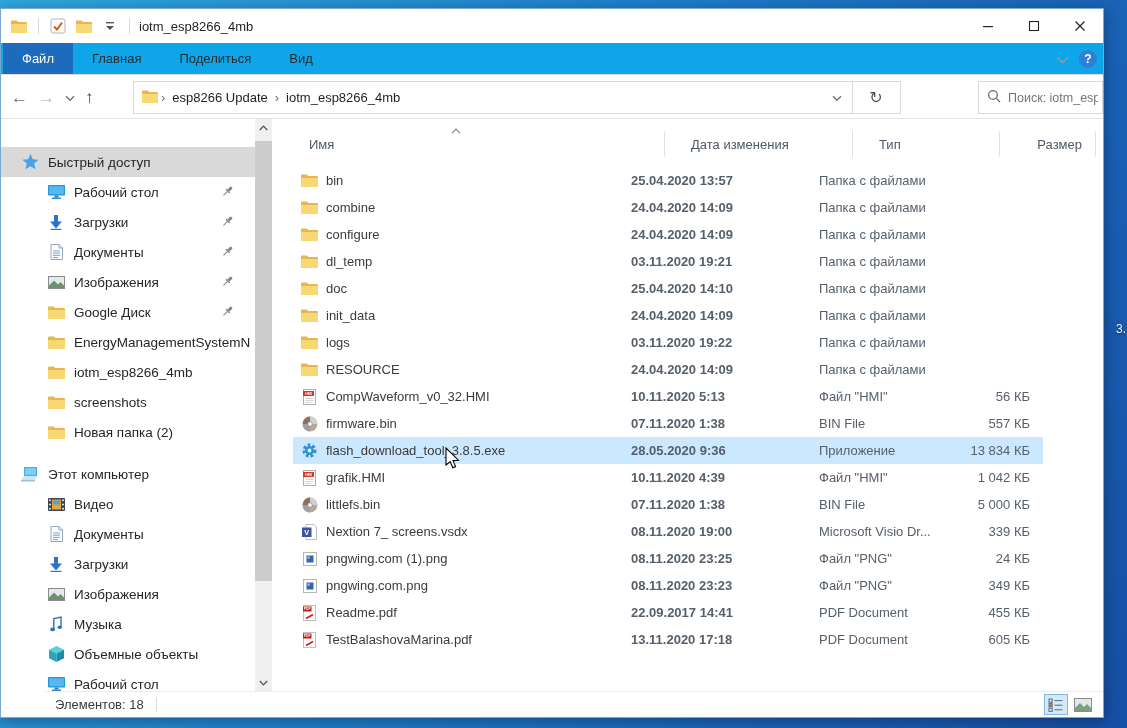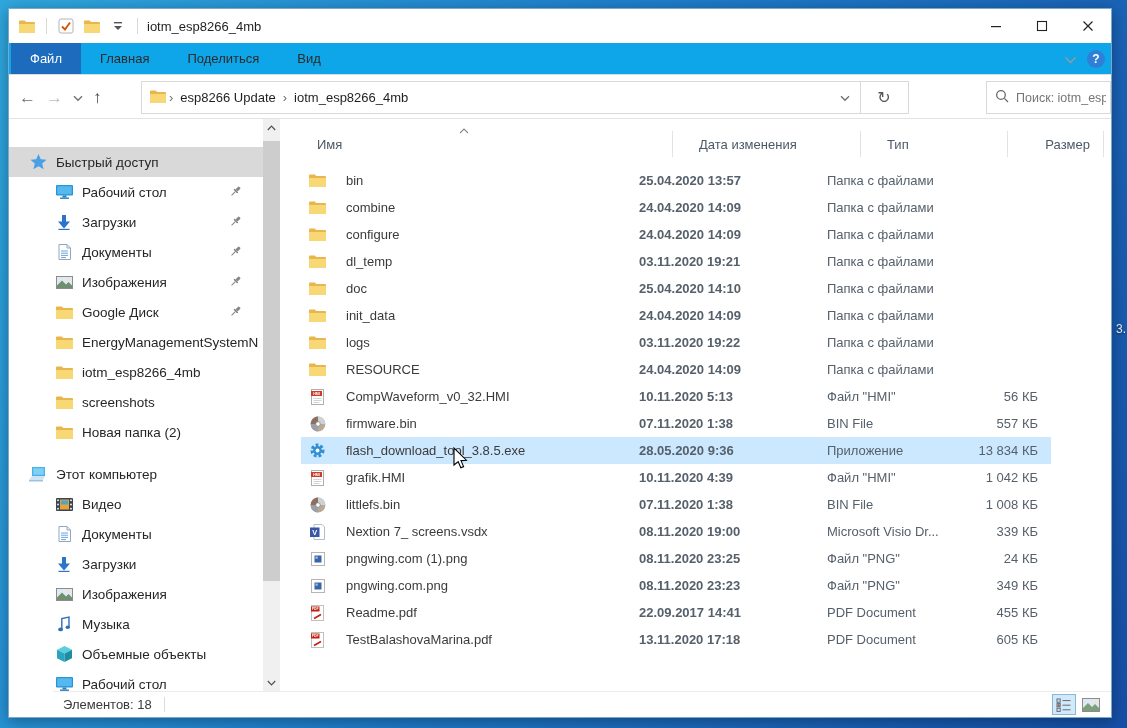--- a/index.html
+++ b/index.html
@@ -1,20 +1,20 @@
 <!DOCTYPE html>
 <html><head>
 <meta charset="utf-8">
 <style>
   * { margin:0; padding:0; box-sizing:border-box; }
   html,body { width:1127px; height:728px; font-family:"Liberation Sans","DejaVu Sans",sans-serif; }
   .desktop { position:relative; width:1127px; height:728px;
     background:linear-gradient(115deg,#2fa7de 0%,#1f7ecb 45%,#164fa6 100%); overflow:hidden; }
   .desktop-frag { position:absolute; right:1px; top:322px; color:#eef6fb; font-size:12px; text-shadow:0 1px 2px rgba(0,0,0,.5); }
-  .window { position:absolute; left:8px; top:8px; width:1104px; height:710px; background:#fff;
+  .window { position:absolute; left:0; top:8px; width:1104px; height:710px; background:#fff;
     border:1px solid #7aa7cc; box-shadow:0 3px 14px rgba(0,0,0,.35); }
 
   
   .titlebar { position:absolute; left:0; top:0; right:0; height:34px; background:#fff; display:flex; align-items:center; }
   .qat { display:flex; align-items:center; gap:6px; padding-left:8px; }
   .qat-sep { width:1px; height:16px; background:#d9d9d9; margin:0 3px; }
   .qat-btn { display:flex; align-items:center; justify-content:center; width:20px; height:20px; }
   .win-title { font-size:13px; color:#1f1f1f; margin-left:6px; }
   .win-controls { position:absolute; right:0; top:0; height:34px; display:flex; }
   .win-btn { width:46px; height:34px; display:flex; align-items:center; justify-content:center; }
@@ -67,21 +67,21 @@
   .ch { position:relative; height:22px; display:flex; align-items:center; }
   .ch-name { width:392px; padding-left:36px; }
   .ch-date { width:188px; padding-left:26px; }
   .ch-type { width:147px; padding-left:26px; }
   .ch-size { width:96px; justify-content:flex-end; padding-right:14px; }
   .ch::after { content:""; position:absolute; right:0; top:-2px; height:26px; width:1px; background:#e2e2e2; }
 
   .rows { margin-top:8px; }
   .row { height:27px; display:flex; align-items:center; margin-left:20px; width:750px; padding-left:8px; font-size:13px; }
   .row.hl { background:#cce8ff; }
-  .cell-name { width:304px; display:flex; align-items:center; gap:20px; color:#3b3b3b; white-space:nowrap; overflow:hidden; }
+  .cell-name { width:304px; display:flex; align-items:center; gap:8px; color:#3b3b3b; white-space:nowrap; overflow:hidden; }
   .cell-name .ic { width:17px; display:flex; justify-content:center; flex:none; }
   .cell-date { width:188px; padding-left:26px; color:#56606b;font-weight:bold; }
   .cell-type { width:147px; padding-left:26px; color:#56606b; white-space:nowrap; overflow:hidden; }
   .cell-size { width:96px; text-align:right; padding-right:6px; color:#56606b; }
 
   
   .statusbar { position:absolute; left:0; bottom:0; right:0; height:26px; background:#fff; border-top:1px solid #ececec;
     display:flex; align-items:center; font-size:13px; color:#3a3a3a; padding-left:10px;margin-left:44px; }
   .status-sep { width:1px; height:15px; background:#dcdcdc; margin-left:12px; }
   .viewbtns { position:absolute; right:8px; top:2px; display:flex; gap:3px; }
@@ -649,21 +649,21 @@
                     <path d="M8 .6A7.4 7.4 0 0 0 .6 8L8 8Z" fill="#8d6e5f"></path>
                     <path d="M15.4 8A7.4 7.4 0 0 0 8 .6L8 8Z" fill="#cdd2d6"></path>
                     <path d="M.6 8A7.4 7.4 0 0 0 8 15.4L8 8Z" fill="#9aa0a6"></path>
                     <circle cx="8" cy="8" r="2.3" fill="#fff" stroke="#8a8a8a" stroke-width=".8"></circle>
                   </svg>
                 </span>
                 <span>littlefs.bin</span>
               </div>
               <div class="cell-date">07.11.2020 1:38</div>
               <div class="cell-type">BIN File</div>
-              <div class="cell-size">1 008 КБ</div>
+              <div class="cell-size">5 000 КБ</div>
             </div>
             <div class="row">
               <div class="cell-name">
                 <span class="ic">
                   <svg width="15" height="16" viewBox="0 0 15 16">
                     <path d="M4 .5h8l2.5 2.5v12.5h-10.5z" fill="#fff" stroke="#b4bcd0"></path>
                     <rect x="0" y="3.5" width="9.5" height="9.5" fill="#3955a3"></rect>
                     <text x="4.7" y="10.8" font-size="7.4" fill="#fff" text-anchor="middle" font-family="sans-serif" font-weight="bold">V</text>
                   </svg>
                 </span>

